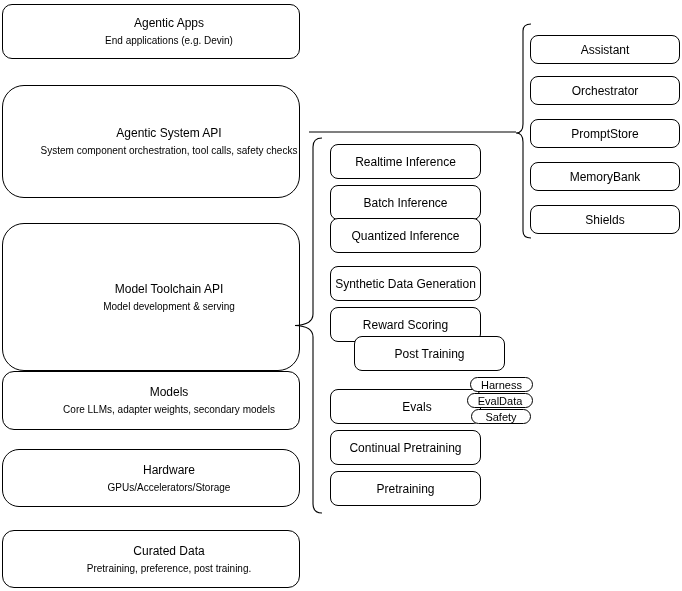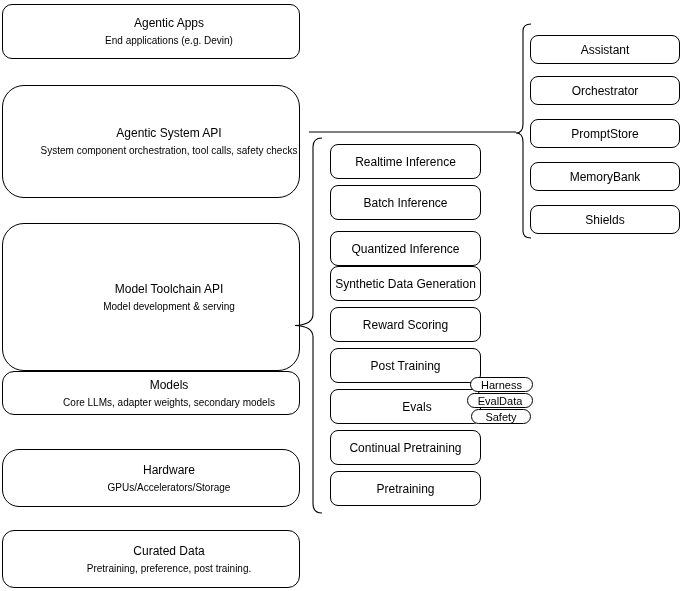--- a/index.html
+++ b/index.html
@@ -61,27 +61,27 @@
     justify-content: center;
     font-size: 11px;
     white-space: nowrap;
     z-index: 3;
   }
   
   .lb { left: 2px; width: 298px; padding-left: 36px; }
   .lb1 { top: 4px;   height: 55px;  border-radius: 10px; }
   .lb2 { top: 85px;  height: 113px; border-radius: 22px; }
   .lb3 { top: 223px; height: 148px; border-radius: 22px; }
-  .lb4 { top: 371px; height: 44px;  border-radius: 12px; }
+  .lb4 { top: 371px; height: 59px;  border-radius: 12px; }
   .lb5 { top: 449px; height: 58px;  border-radius: 17px; }
   .lb6 { top: 530px; height: 58px;  border-radius: 12px; }
   
   .mb { left: 330px; width: 151px; height: 35px; }
-  .mb1 { top: 144px; } .mb2 { top: 185px; } .mb3 { top: 231px; }
-  .mb4 { top: 266px; } .mb5 { top: 307px; } .mb6 { top: 348px; }
+  .mb1 { top: 144px; } .mb2 { top: 185px; } .mb3 { top: 218px; }
+  .mb4 { top: 266px; } .mb5 { top: 307px; } .mb6 { top: 336px; margin-left: 24px; }
   .mb7 { top: 389px; padding-left: 23px; } .mb8 { top: 430px; } .mb9 { top: 471px; }
   
   .rb { left: 530px; width: 150px; height: 29px; }
   .rb1 { top: 35px; }  .rb2 { top: 76px; }  .rb3 { top: 119px; }
   .rb4 { top: 162px; } .rb5 { top: 205px; }
   
   .pill1 { left: 470px; top: 377px; width: 63px; height: 15px; }
   .pill2 { left: 467px; top: 393px; width: 66px; height: 15px; }
   .pill3 { left: 471px; top: 409px; width: 60px; height: 15px; }
   

